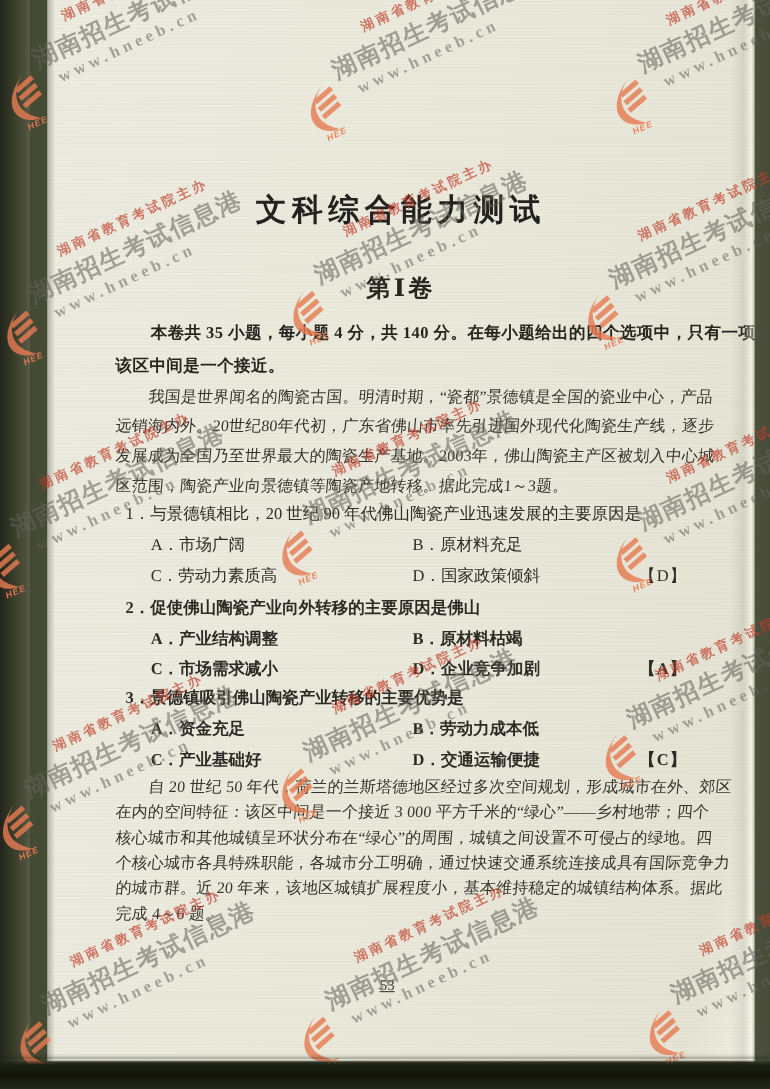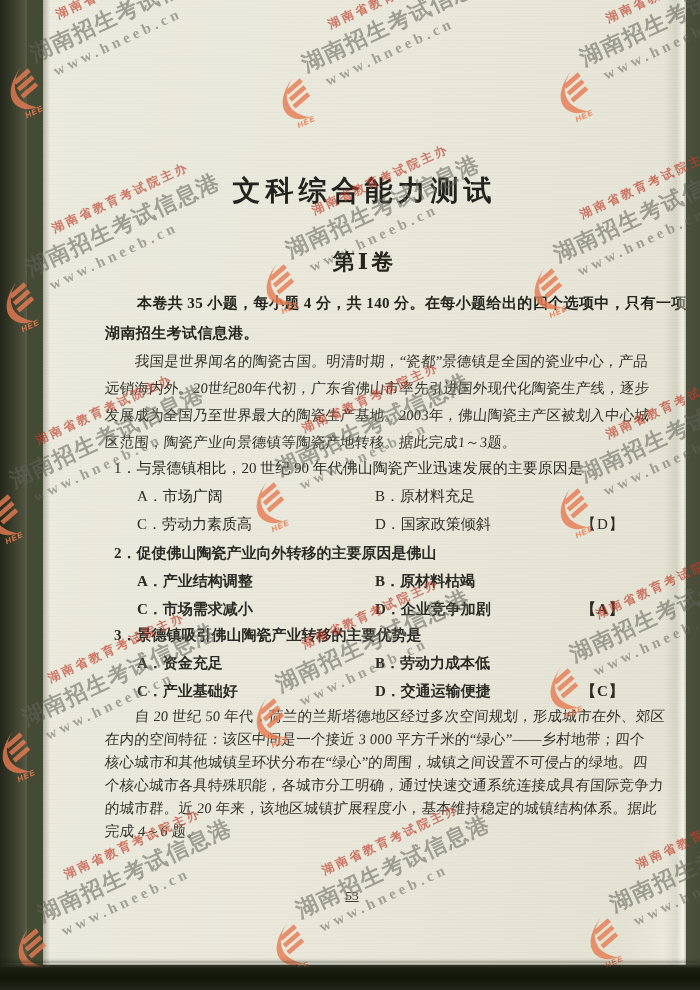--- a/index.html
+++ b/index.html
@@ -84,21 +84,21 @@
   <div class="edge-right"></div>
 
   <div class="paper">
     <div class="texture"></div>
 
     <div class="title">文科综合能力测试</div>
     <div class="section-heading">第Ⅰ卷</div>
 
     <div class="instructions">
       <div class="ind">本卷共 35 小题，每小题 4 分，共 140 分。在每小题给出的四个选项中，只有一项</div>
-      <div>湖南招生考试信息港。</div>
+      <div>该区中间是一个接近。</div>
     </div>
 
     <div class="passage p1">
       <span class="ln ind2">我国是世界闻名的陶瓷古国。明清时期，“瓷都”景德镇是全国的瓷业中心，产品</span>
       <span class="ln">远销海内外。20世纪80年代初，广东省佛山市率先引进国外现代化陶瓷生产线，逐步</span>
       <span class="ln">发展成为全国乃至世界最大的陶瓷生产基地。2003年，佛山陶瓷主产区被划入中心城</span>
       <span class="ln">区范围，陶瓷产业向景德镇等陶瓷产地转移。据此完成1～3题。</span>
     </div>
 
     <div class="question q1">

